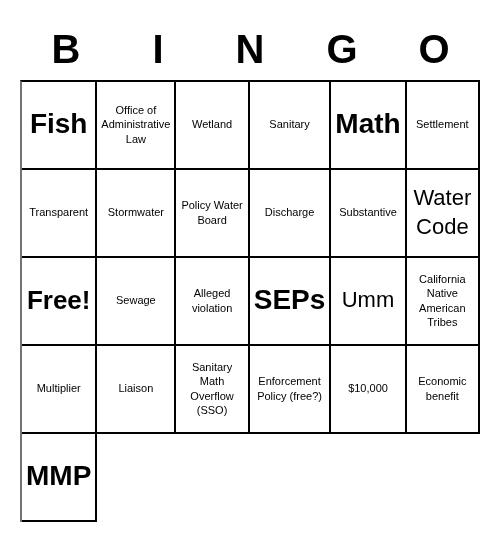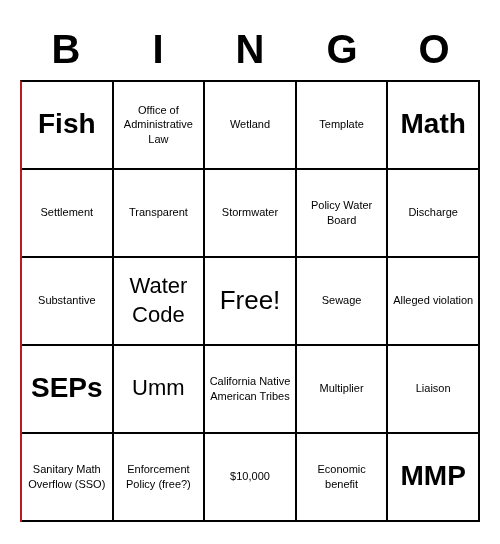--- a/index.html
+++ b/index.html
@@ -30,22 +30,22 @@
     }
 
     .bingo-header-cell {
       font-size: 40px;
       font-weight: bold;
       padding: 4px 0;
     }
 
     .bingo-grid {
       display: grid;
-      grid-template-columns: repeat(5, 1fr);
-      border-left: 2px solid #b91c1c;
+      grid-template-columns: repeat(6, 1fr);
+      border-left: 2px solid #737373;
       border-top: 2px solid #000;
     }
 
     .bingo-cell {
       border-right: 2px solid #000;
       border-bottom: 2px solid #000;
       min-height: 88px;
       display: flex;
       align-items: center;
       justify-content: center;
@@ -64,21 +64,21 @@
       font-weight: bold;
     }
 
     .bingo-cell.medium-text .cell-text {
       font-size: 22px;
       font-weight: normal;
     }
 
     .bingo-cell.free-cell .cell-text {
       font-size: 26px;
-      font-weight: normal;
+      font-weight: bold;
     }
   </style>
 </head>
 <body>
 
 <div class="bingo-container">
   <div class="bingo-header">
   <div class="bingo-header-cell">B</div>
       <div class="bingo-header-cell">I</div>
       <div class="bingo-header-cell">N</div>
@@ -89,21 +89,21 @@
   <div class="bingo-cell large-text">
         <span class="cell-text">Fish</span>
       </div>
       <div class="bingo-cell">
         <span class="cell-text">Office of Administrative Law</span>
       </div>
       <div class="bingo-cell">
         <span class="cell-text">Wetland</span>
       </div>
       <div class="bingo-cell">
-        <span class="cell-text">Template</span>
+        <span class="cell-text">Sanitary</span>
       </div>
       <div class="bingo-cell large-text">
         <span class="cell-text">Math</span>
       </div>
       <div class="bingo-cell">
         <span class="cell-text">Settlement</span>
       </div>
       <div class="bingo-cell">
         <span class="cell-text">Transparent</span>
       </div>

